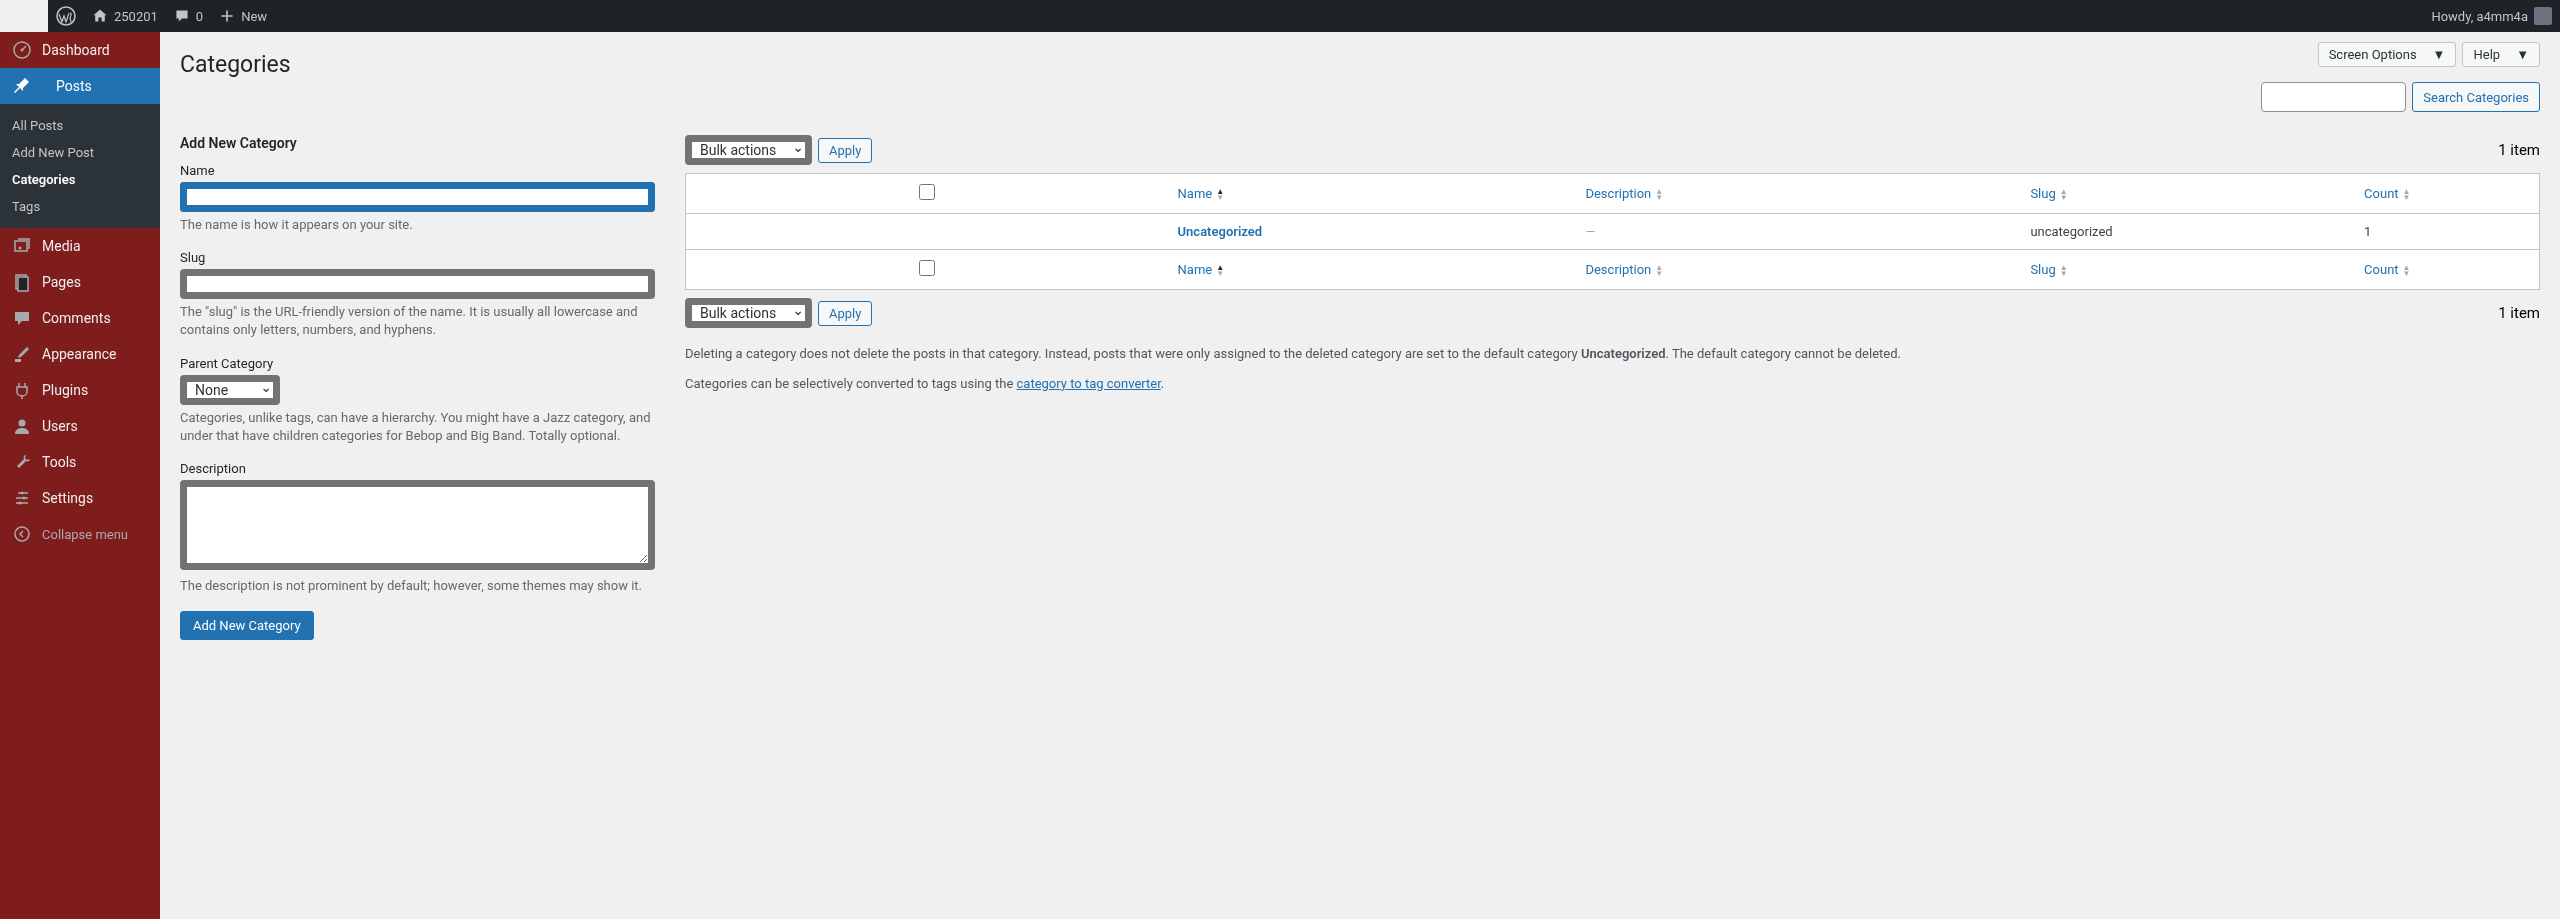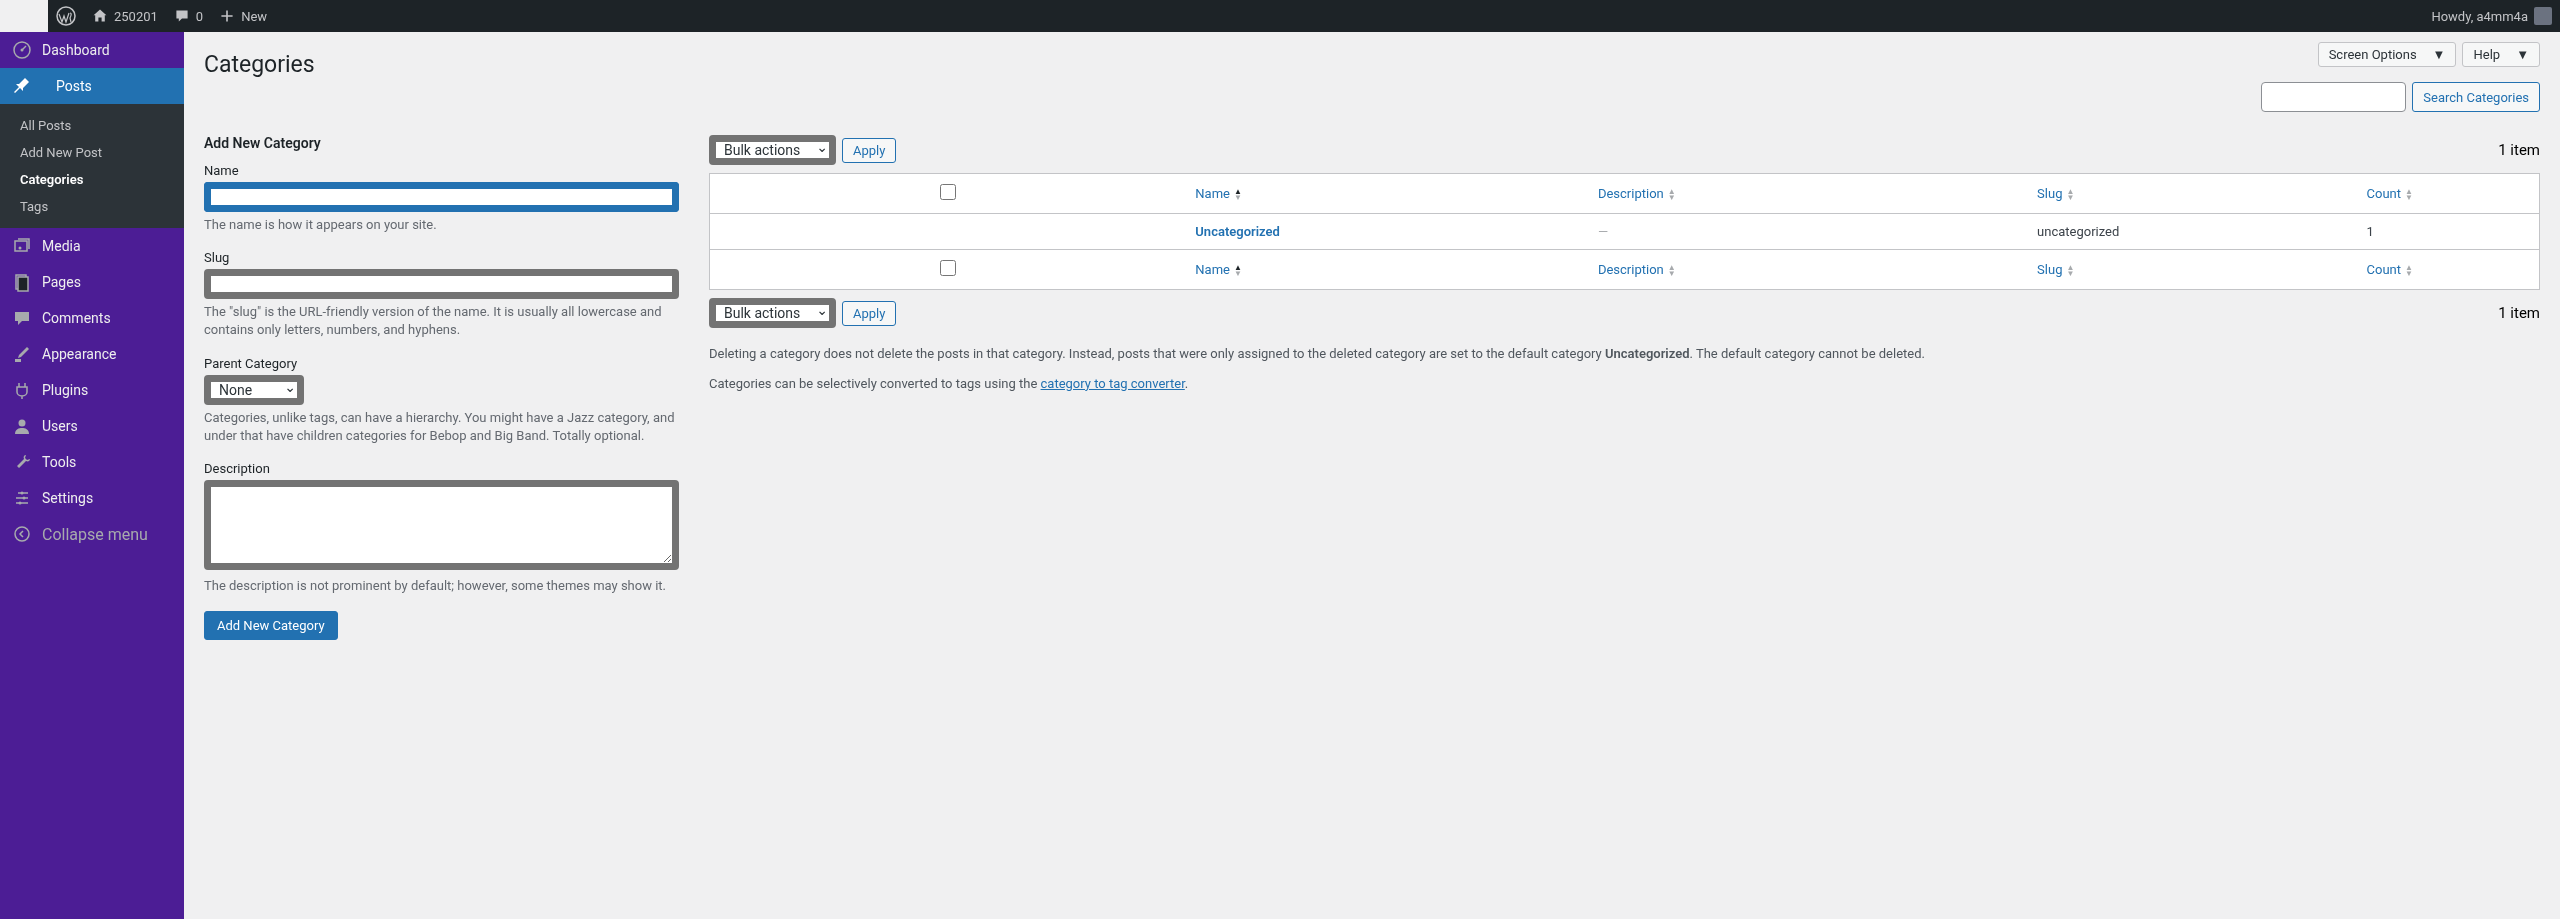--- a/index.html
+++ b/index.html
@@ -1,25 +1,25 @@
 <!DOCTYPE html>
 <html><head>
 <meta charset="utf-8">
 <style>
 * { margin: 0; padding: 0; box-sizing: border-box; font-family: -apple-system, BlinkMacSystemFont, "Segoe UI", Roboto, sans-serif; }
 body { background: #f0f0f1; color: #3c434a; font-size: 13px; }
 .toolbar { background: #1d2327; color: #c3c4c7; height: 32px; display: flex; align-items: center; justify-content: space-between; padding: 0 8px; font-size: 13px; position: relative; z-index: 100; margin-left: 48px; }
 .toolbar-left, .toolbar-right { display: flex; align-items: center; gap: 16px; }
 .toolbar-item { display: flex; align-items: center; gap: 6px; cursor: pointer; color: #c3c4c7; }
 .main { display: flex; }
-.sidebar { width: 184px; background: #4c1d95; color: #c3c4c7; min-height: calc(100vh - 32px); font-size: 14px; }
+.sidebar { width: 160px; background: #7f1d1d; color: #c3c4c7; min-height: calc(100vh - 32px); font-size: 14px; }
 .sidebar-item { display: flex; align-items: center; gap: 10px; padding: 8px 12px; cursor: pointer; color: #eee; }
 .sidebar-item.active { background: #2271b1; color: #fff; gap: 24px; }
 .sidebar-item .icon { width: 20px; height: 20px; display: flex; align-items: center; justify-content: center; }
-.submenu { background: #2c3338; padding: 8px 8px; }
+.submenu { background: #2c3338; padding: 8px 0; }
 .submenu-item { padding: 6px 12px; cursor: pointer; color: #c3c4c7; font-size: 13px; }
 .submenu-item.current { color: #fff; font-weight: 600; }
 .content { flex: 1; padding: 0 20px 20px 20px; }
 .content-header { display: flex; justify-content: space-between; align-items: flex-start; padding-top: 10px; }
 .page-title { font-size: 23px; font-weight: 400; color: #1d2327; padding: 9px 0 4px 0; }
 .header-buttons { display: flex; gap: 6px; }
 .btn-outline { background: #f6f7f7; border: 1px solid #c3c4c7; border-radius: 3px; padding: 4px 10px; font-size: 13px; color: #2c3338; cursor: pointer; display: flex; align-items: center; gap: 16px; }
 .two-col { display: flex; gap: 30px; margin-top: 18px; }
 .col-left { width: 35%; max-width: 475px; }
 .col-right { flex: 1; }
@@ -197,21 +197,21 @@
       <span class="icon">
           <svg width="20" height="20" viewBox="0 0 20 20">
             <path d="M6 5 H9 M11 5 H16 M4 10 H11 M13 10 H16 M4 15 H7 M9 15 H16" stroke="#a7aaad" stroke-width="1.5"></path>
             <circle cx="10" cy="5" r="1.5" fill="#a7aaad"></circle>
             <circle cx="12" cy="10" r="1.5" fill="#a7aaad"></circle>
             <circle cx="8" cy="15" r="1.5" fill="#a7aaad"></circle>
           </svg>
         </span>
       <span>Settings</span>
     </div>
-    <div class="sidebar-item" style="color:#a7aaad;font-size:16px;">
+    <div class="sidebar-item" style="color:#a7aaad;font-size:13px;">
       <span class="icon">
           <svg width="20" height="20" viewBox="0 0 20 20">
             <circle cx="10" cy="10" r="7" fill="none" stroke="#a7aaad" stroke-width="1.5"></circle>
             <path d="M11 7 L8 10 L11 13" fill="none" stroke="#a7aaad" stroke-width="1.5"></path>
           </svg>
         </span>
       <span>Collapse menu</span>
     </div>
   </div>
 

